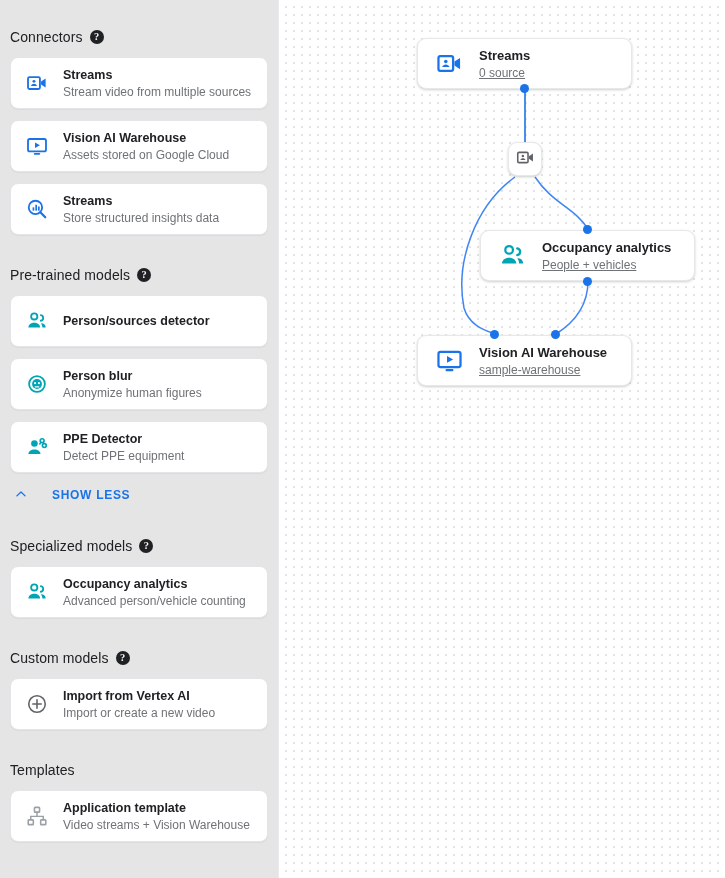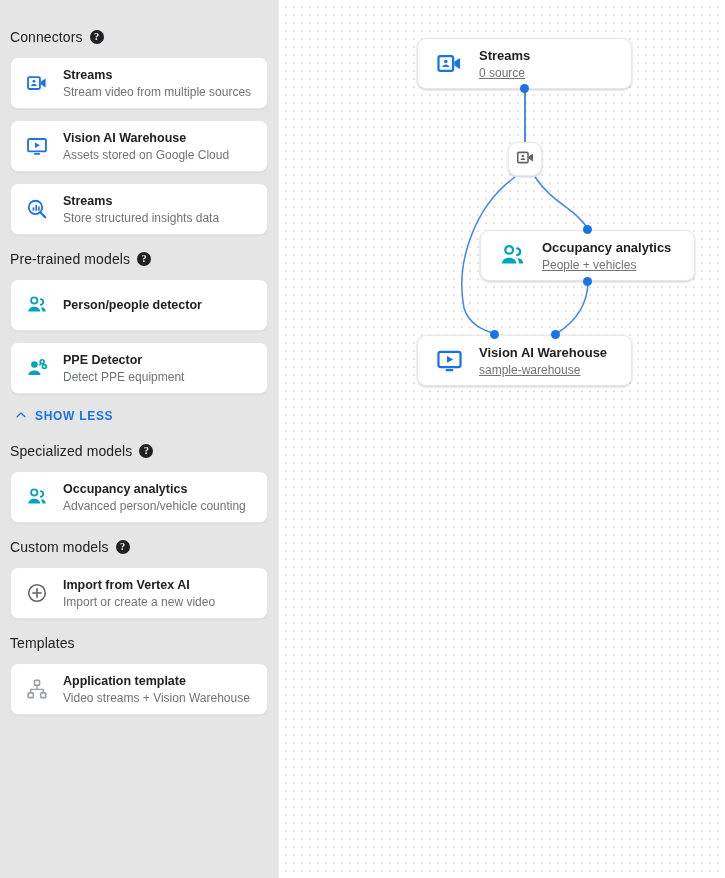--- a/index.html
+++ b/index.html
@@ -17,21 +17,21 @@
     background: #e5e5e5;
     border-right: 1px solid #e8eaed;
     padding: 16px 10px;
     overflow: hidden;
     flex: 0 0 279px;
   }
   .section-head {
     display: flex; align-items: center; gap: 7px;
     padding: 0 0 0 0;
     height: 20px;
-    margin-top: 14px;
+    margin-top: 30px;
     margin-bottom: 10px;
   }
   .section-head.first { margin-top: 11px; }
   .section-title {
     font-size: 14px; color: #202124; letter-spacing: .1px;
     line-height: 20px;
   }
   .help-icon {
     width: 14px; height: 14px; border-radius: 50%;
     background: #202124; color: #fafafa;
@@ -56,21 +56,21 @@
   .card-title {
     font-size: 12.5px; font-weight: bold; color: #202124;
     line-height: 16px; white-space: nowrap;
   }
   .card-sub {
     font-size: 12px; color: #6f7276;
     line-height: 16px; white-space: nowrap; margin-top: 1px;
   }
 
   .show-less {
-    display: flex; align-items: center; gap: 7px;
+    display: flex; align-items: center; gap: 24px;
     color: #1a73e8; font-size: 12px; font-weight: bold;
     letter-spacing: .7px; cursor: pointer;
     height: 22px; margin: 6px 0 4px 4px;
   }
 
   
   .canvas {
     position: relative;
     flex: 1 1 auto; height: 878px;
     background-color: #ffffff;
@@ -177,24 +177,39 @@
     <div class="card">
       <span class="card-ico">
         <svg width="22" height="22" viewBox="0 0 24 24" fill="none">
           <circle cx="9" cy="7" r="3.4" stroke="#00a5b5" stroke-width="2"></circle>
           <path d="M2.6 19.2c0-3.3 2.9-5.3 6.4-5.3s6.4 2 6.4 5.3z" fill="#00a5b5"></path>
           <path d="M16.2 5.6a3.1 3.1 0 0 1 0 6.1" stroke="#00a5b5" stroke-width="2" stroke-linecap="round"></path>
           <path d="M17.4 14.4c2.3.5 4 1.9 4 4.2v.6h-3.6v-.6c0-1.6-.6-3-1.6-4z" fill="#00a5b5"></path>
         </svg>
       </span>
       <span class="card-text">
-        <span class="card-title">Person/people detector</span>
-      </span>
-    </div>
-
+        <span class="card-title">Person/sources detector</span>
+      </span>
+    </div>
+
+    <div class="card">
+      <span class="card-ico">
+        <svg width="22" height="22" viewBox="0 0 24 24" fill="none">
+          <circle cx="12" cy="12" r="8.6" stroke="#00a5b5" stroke-width="2"></circle>
+          <circle cx="12" cy="12" r="5.4" fill="#00a5b5"></circle>
+          <circle cx="9.9" cy="11.1" r="1.15" fill="#ffffff"></circle>
+          <circle cx="14.1" cy="11.1" r="1.15" fill="#ffffff"></circle>
+          <rect x="9.4" y="14.4" width="5.2" height="1.5" rx=".75" fill="#ffffff"></rect>
+        </svg>
+      </span>
+      <span class="card-text">
+        <span class="card-title">Person blur</span>
+        <span class="card-sub">Anonymize human figures</span>
+      </span>
+    </div>
 
 
     <div class="card">
       <span class="card-ico">
         <svg width="22" height="22" viewBox="0 0 24 24" fill="none">
           <circle cx="9.2" cy="8.2" r="3.6" fill="#00a5b5"></circle>
           <path d="M2.6 19.6c0-3.1 2.9-5 6.6-5s6.6 1.9 6.6 5z" fill="#00a5b5"></path>
           <circle cx="17.6" cy="5.1" r="2.1" stroke="#00a5b5" stroke-width="1.8"></circle>
           <circle cx="20" cy="10.4" r="2.1" stroke="#00a5b5" stroke-width="1.8"></circle>
           <path d="M16.3 7 14.6 9.3" stroke="#00a5b5" stroke-width="1.6"></path>

